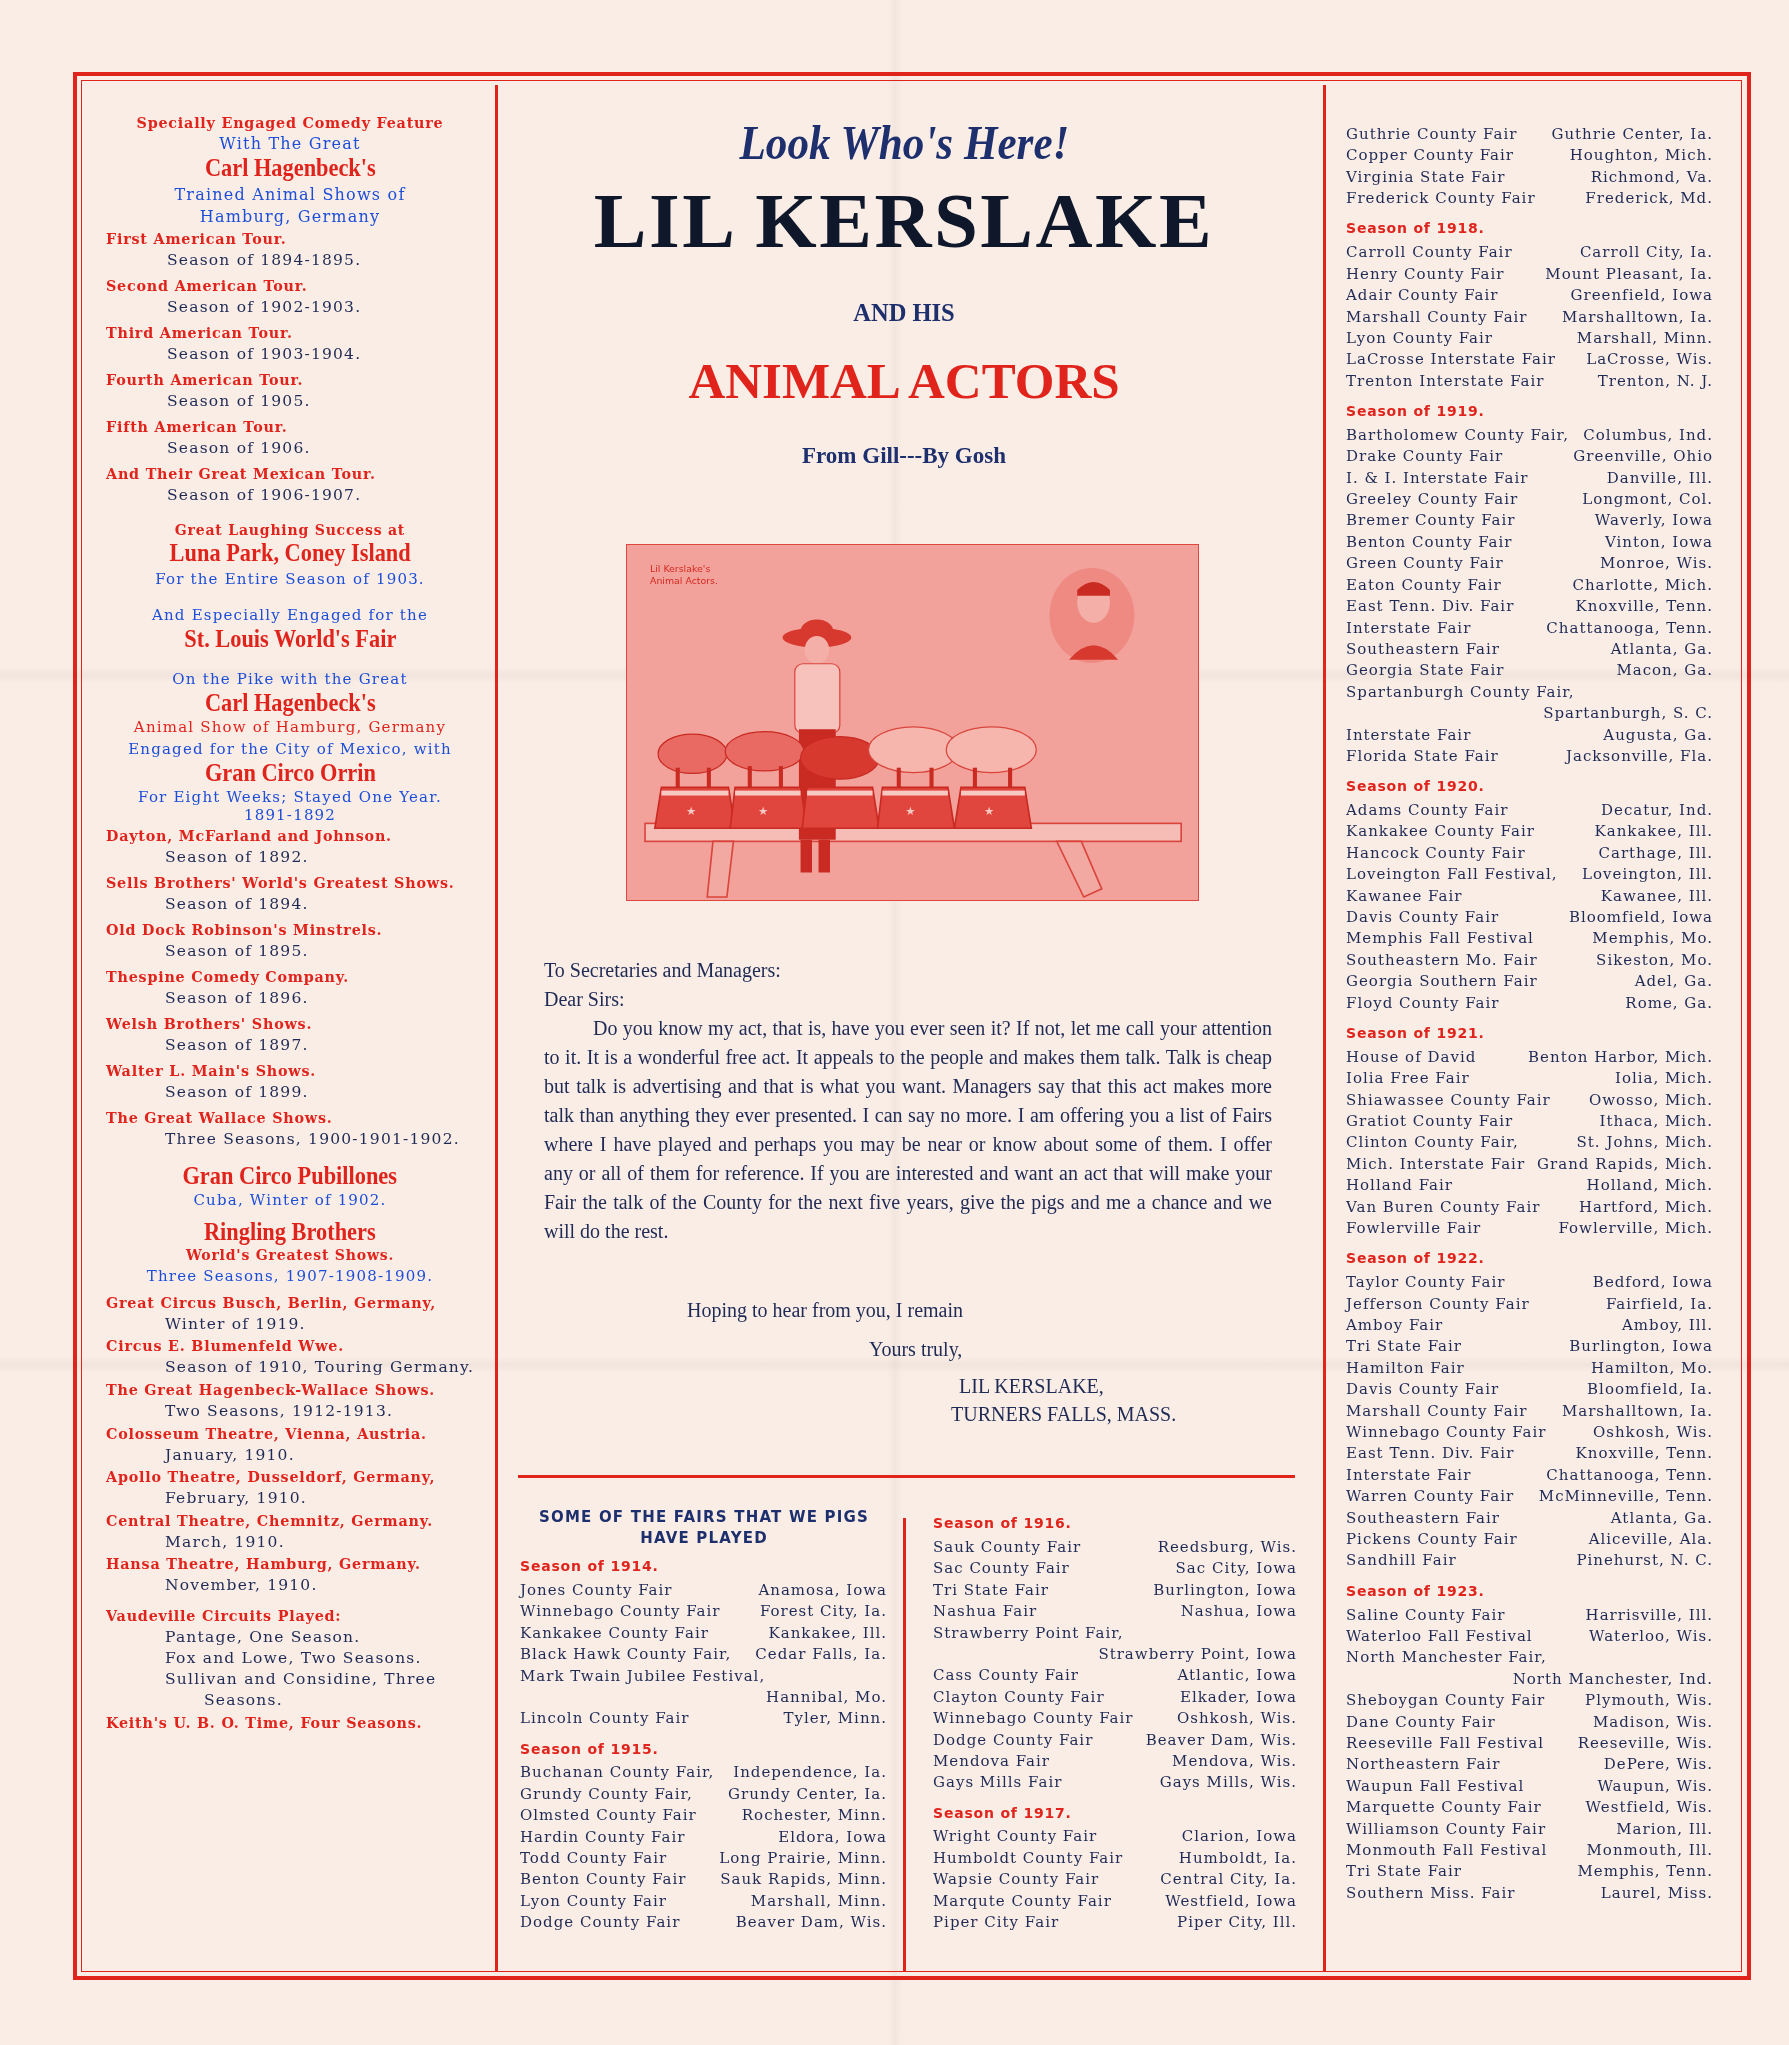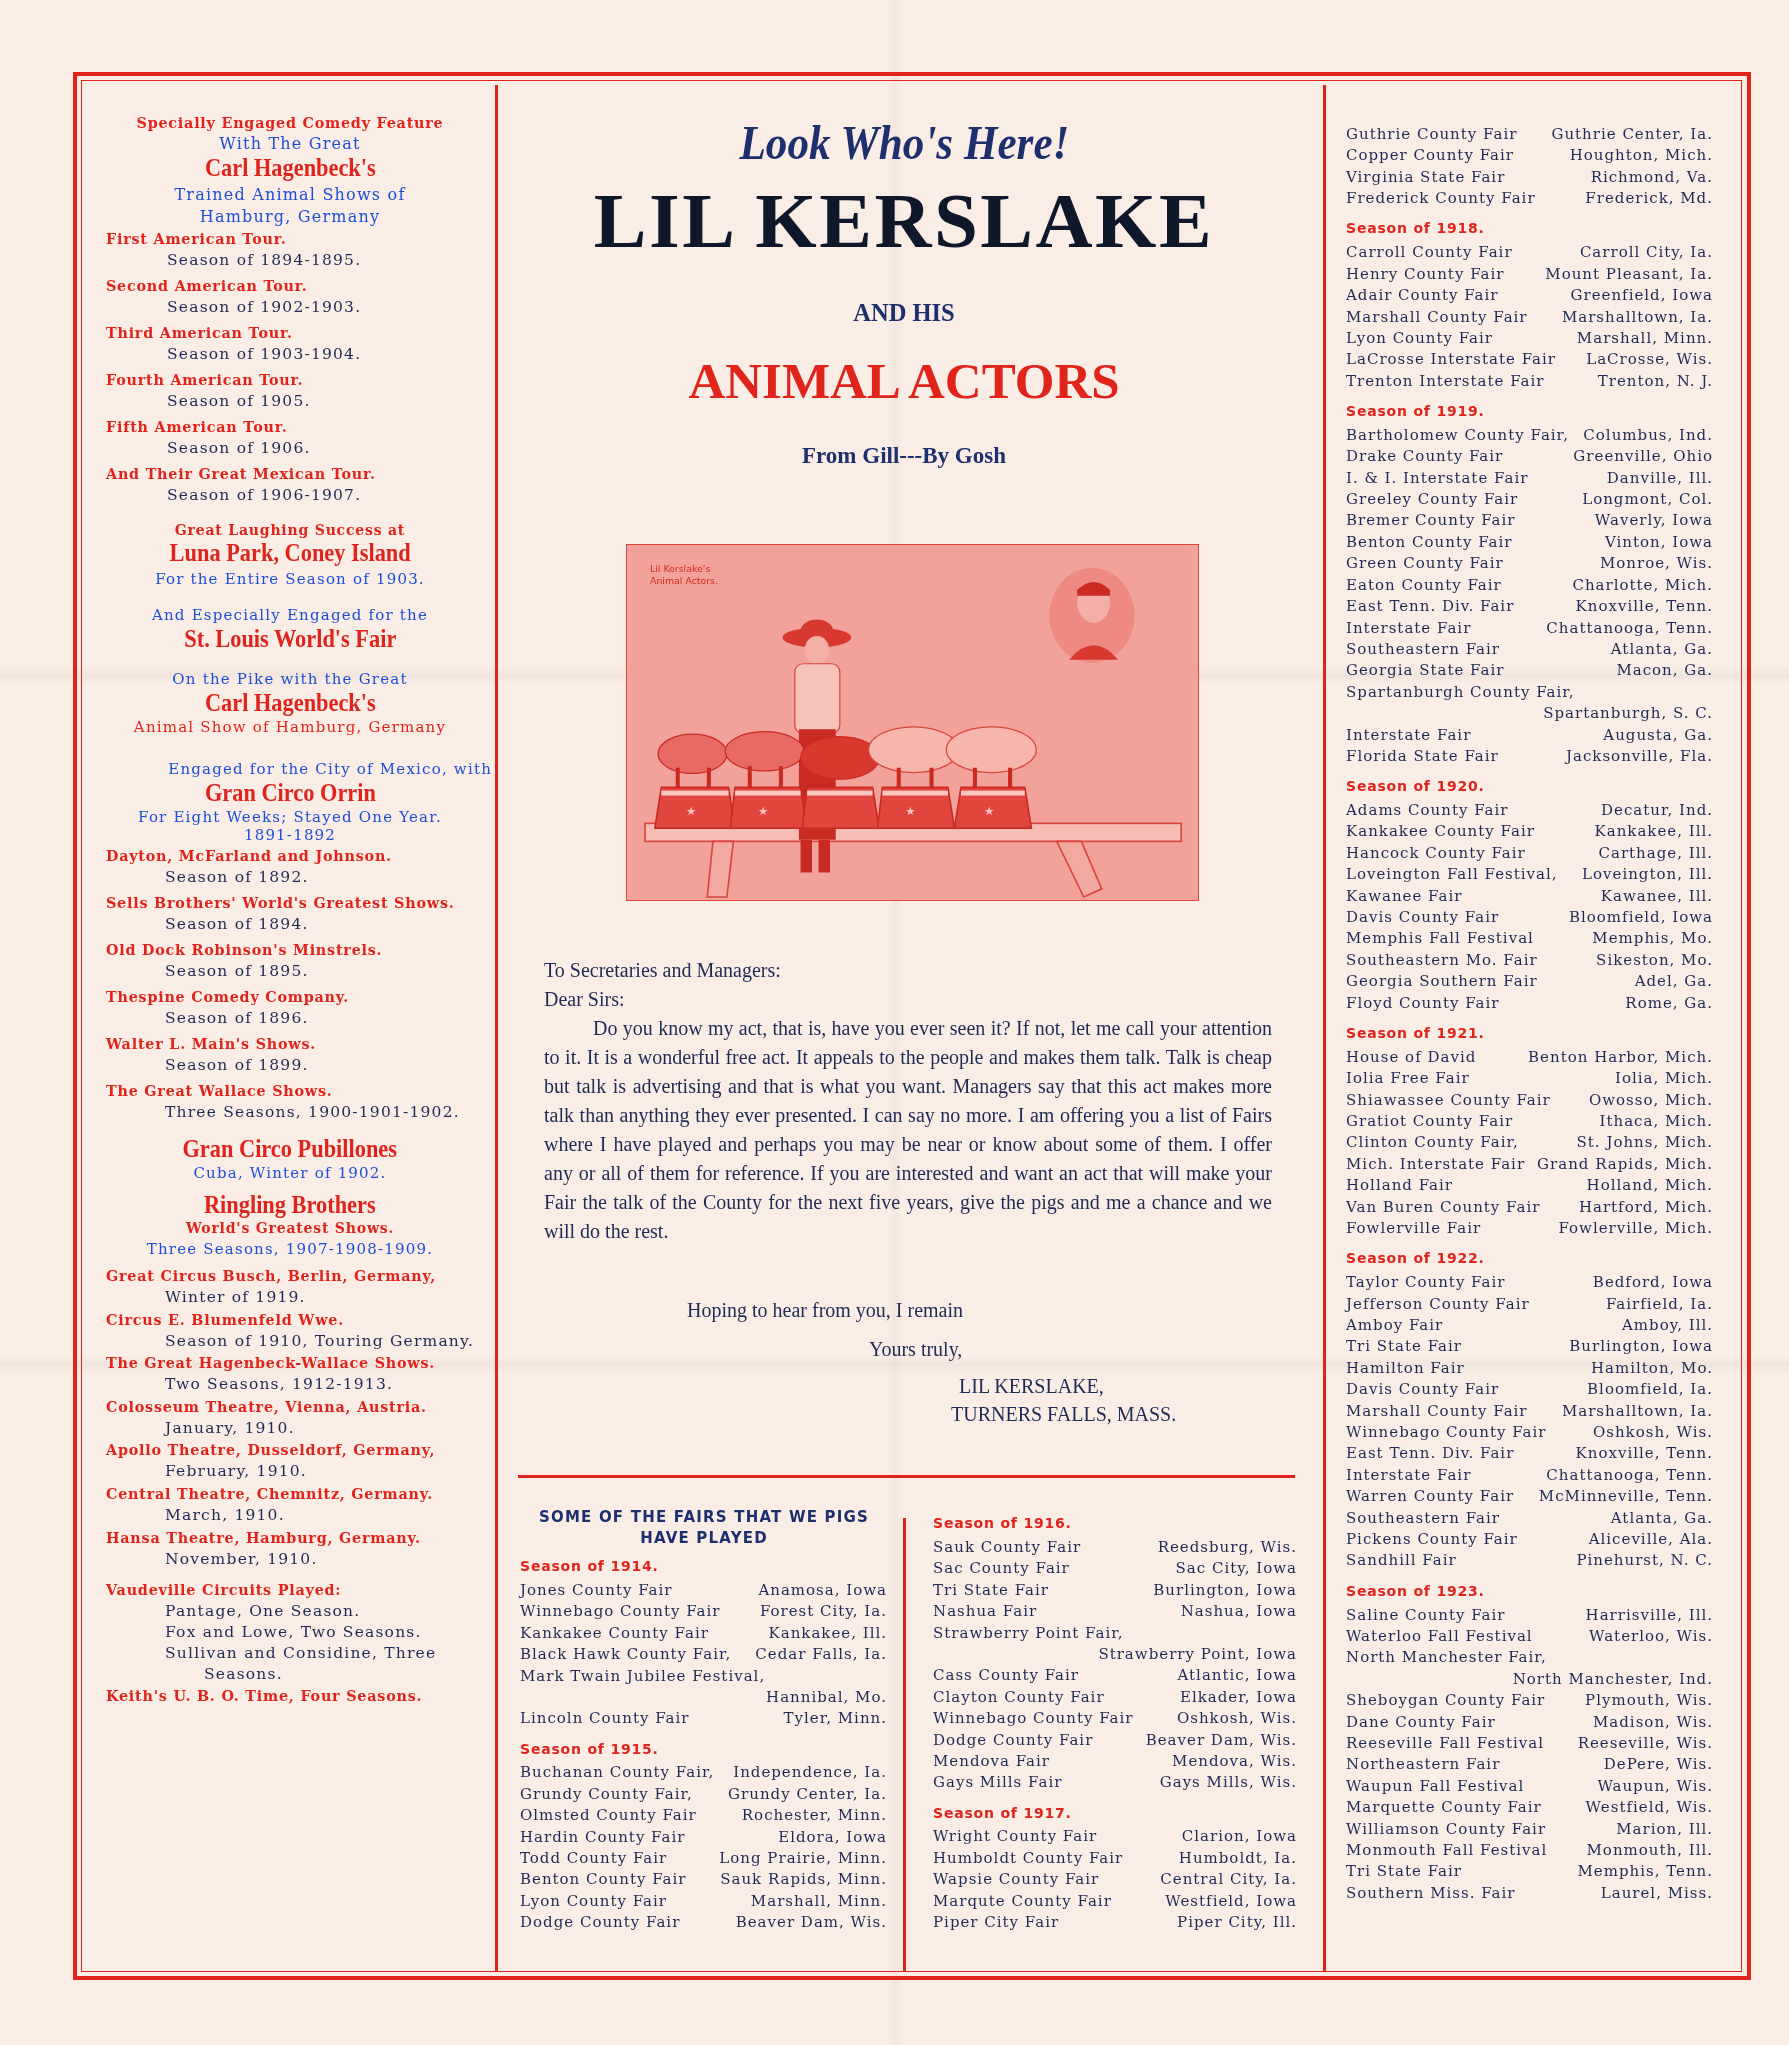--- a/index.html
+++ b/index.html
@@ -111,21 +111,21 @@
 
   <div class="lc-block" style="margin-top:16.4px;">
     <div class="red-bold" style="font-size:14px;">Great Laughing Success at</div>
     <div><span class="red-big">Luna Park, Coney Island</span></div>
     <div class="blue-txt" style="font-size:15px; margin-top:1.6px;">For the Entire Season of 1903.</div>
     <div class="blue-txt" style="font-size:15px; margin-top:18px;">And Especially Engaged for the</div>
     <div><span class="red-big">St. Louis World's Fair</span></div>
     <div class="blue-txt" style="font-size:15px; margin-top:16.4px;">On the Pike with the Great</div>
     <div><span class="red-big">Carl Hagenbeck's</span></div>
     <div class="red-light" style="font-size:15px;">Animal Show of Hamburg, Germany</div>
-    <div class="blue-txt" style="font-size:15px; margin-top:24px;text-align:right;">Engaged for the City of Mexico, with</div>
+    <div class="blue-txt" style="font-size:15px; margin-top:4px;">Engaged for the City of Mexico, with</div>
     <div><span class="red-big">Gran Circo Orrin</span></div>
     <div class="blue-txt" style="font-size:15px;">For Eight Weeks; Stayed One Year.</div>
     <div class="blue-txt" style="font-size:15px;">1891-1892</div>
   </div>
 
   <div style="margin-top:2px;">
     <div class="entry">
         <div class="t">Dayton, McFarland and Johnson.</div>
         <div class="s">Season of 1892.</div>
       </div>
@@ -133,20 +133,24 @@
         <div class="t">Sells Brothers' World's Greatest Shows.</div>
         <div class="s">Season of 1894.</div>
       </div>
     <div class="entry">
         <div class="t">Old Dock Robinson's Minstrels.</div>
         <div class="s">Season of 1895.</div>
       </div>
     <div class="entry">
         <div class="t">Thespine Comedy Company.</div>
         <div class="s">Season of 1896.</div>
+      </div>
+    <div class="entry">
+        <div class="t">Welsh Brothers' Shows.</div>
+        <div class="s">Season of 1897.</div>
       </div>
     <div class="entry">
         <div class="t">Walter L. Main's Shows.</div>
         <div class="s">Season of 1899.</div>
       </div>
     <div class="entry">
         <div class="t">The Great Wallace Shows.</div>
         <div class="s">Three Seasons, 1900-1901-1902.</div>
       </div>
   </div>

